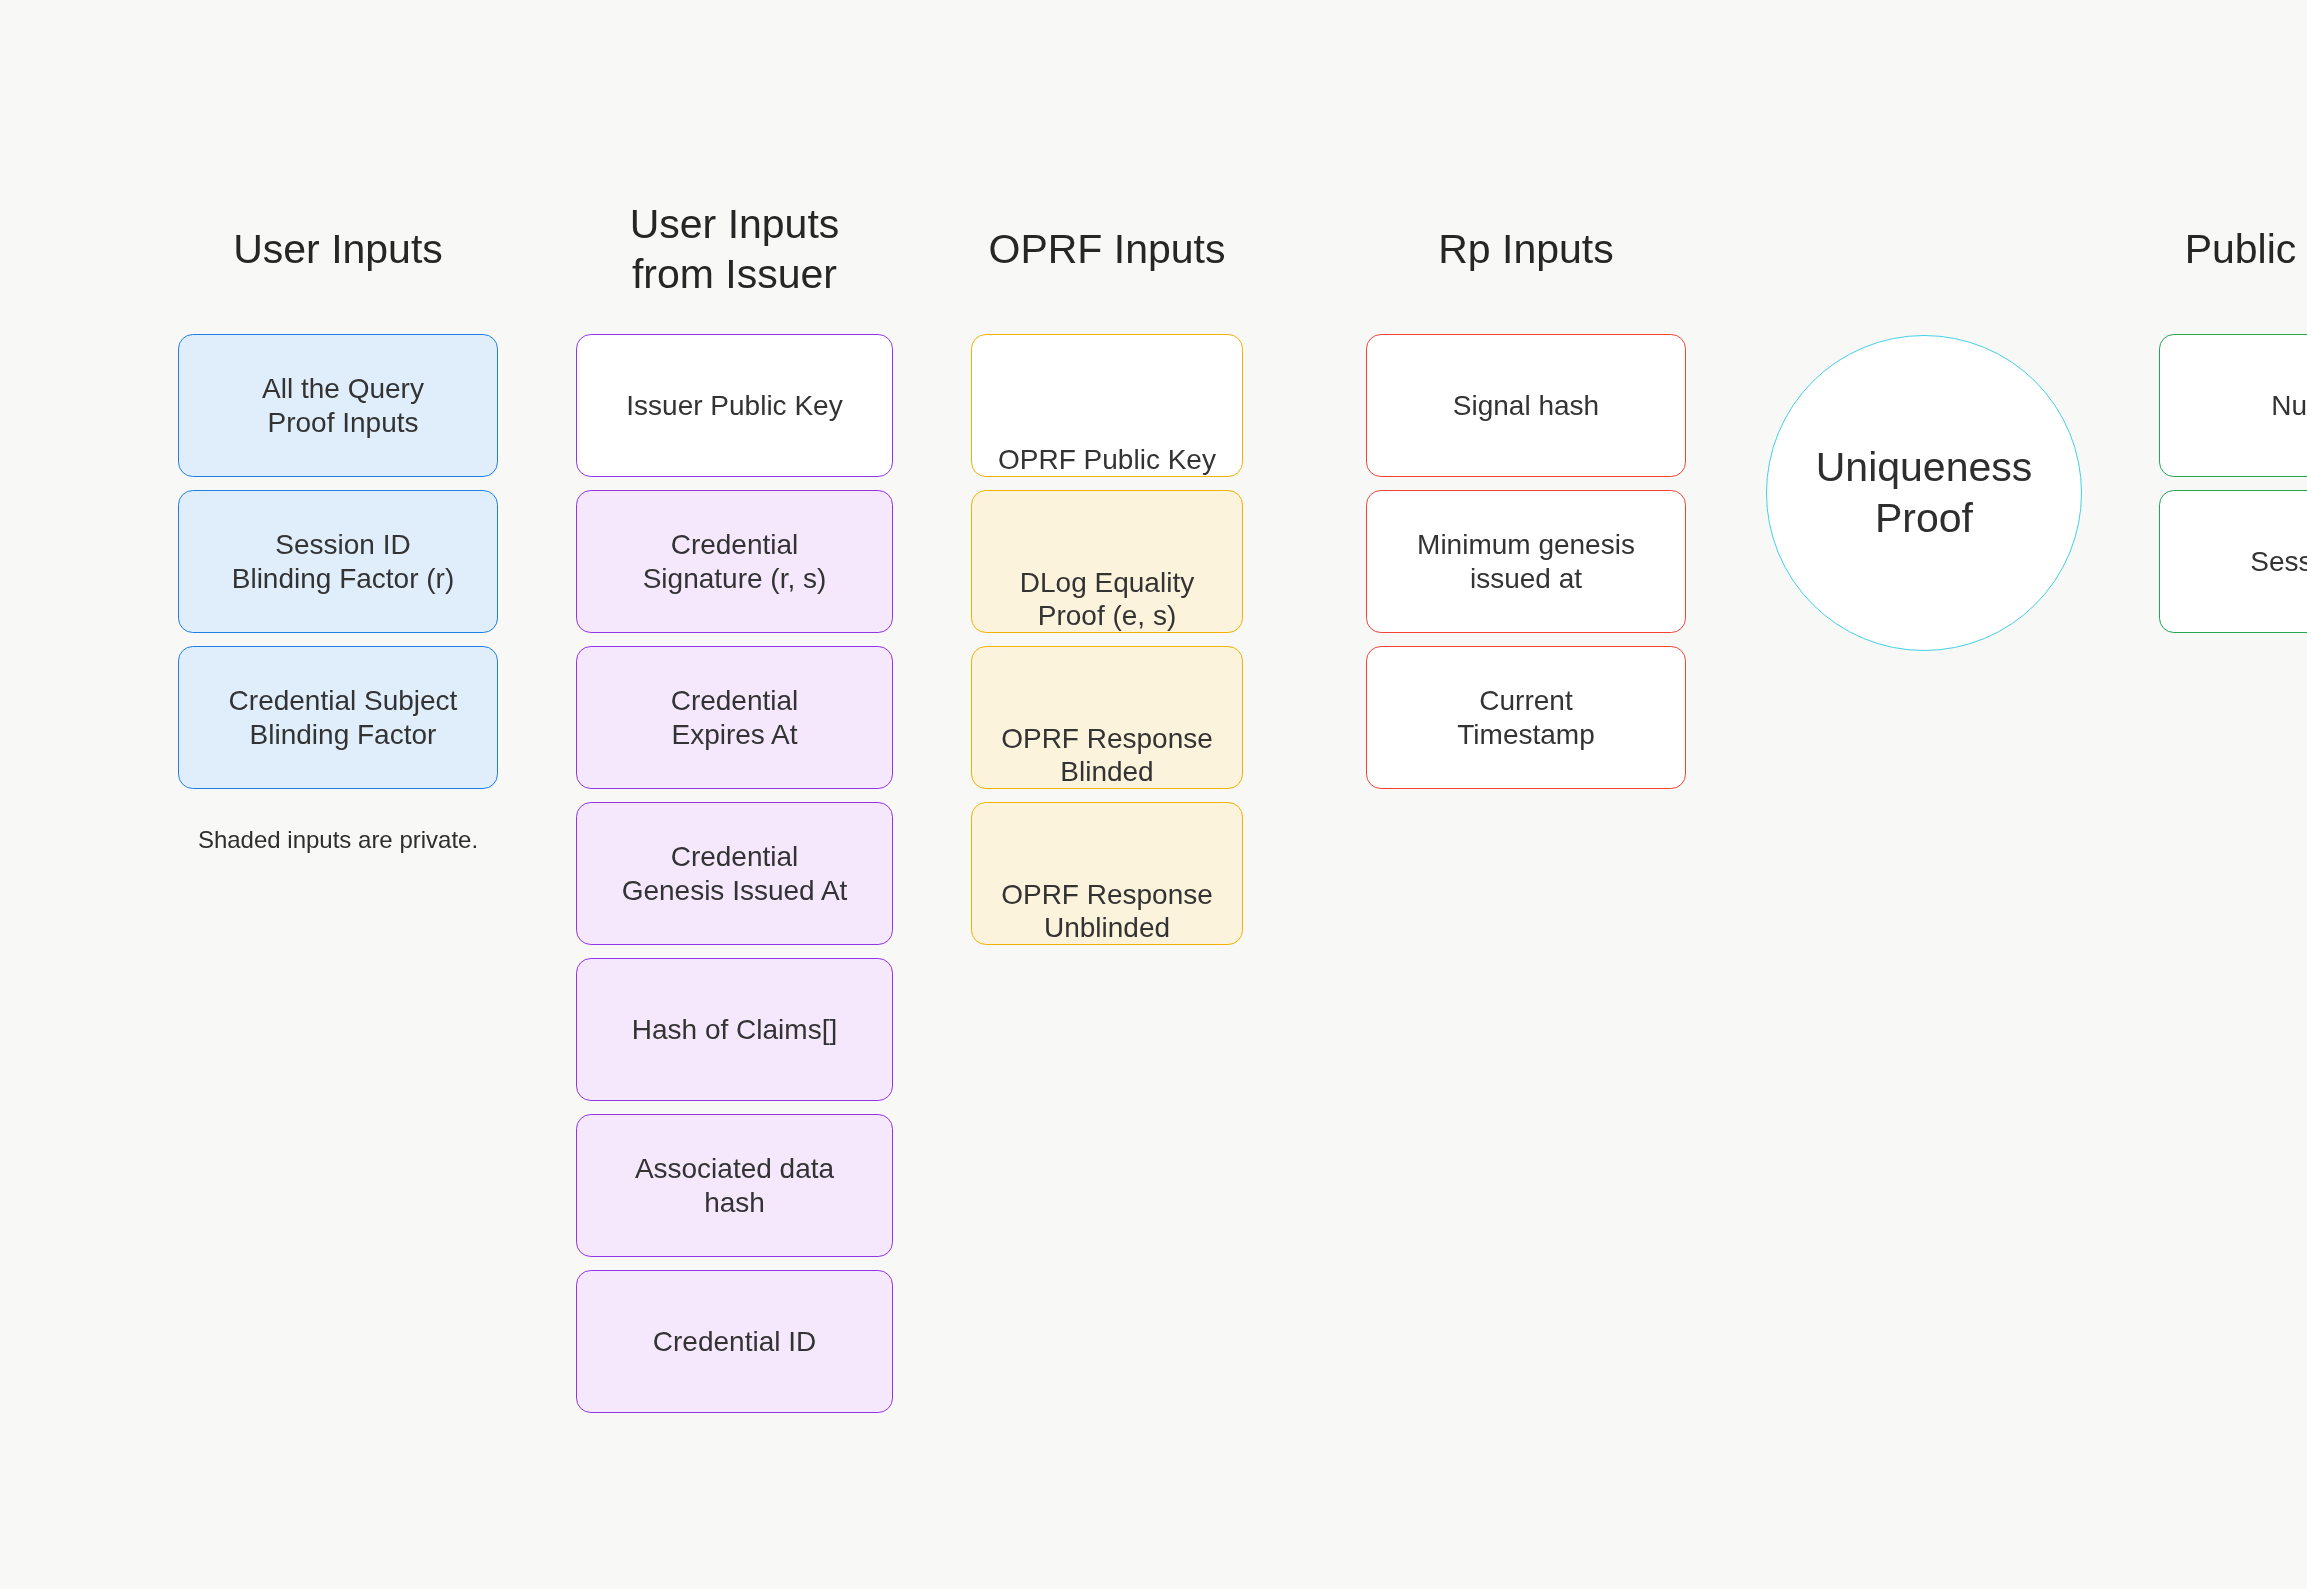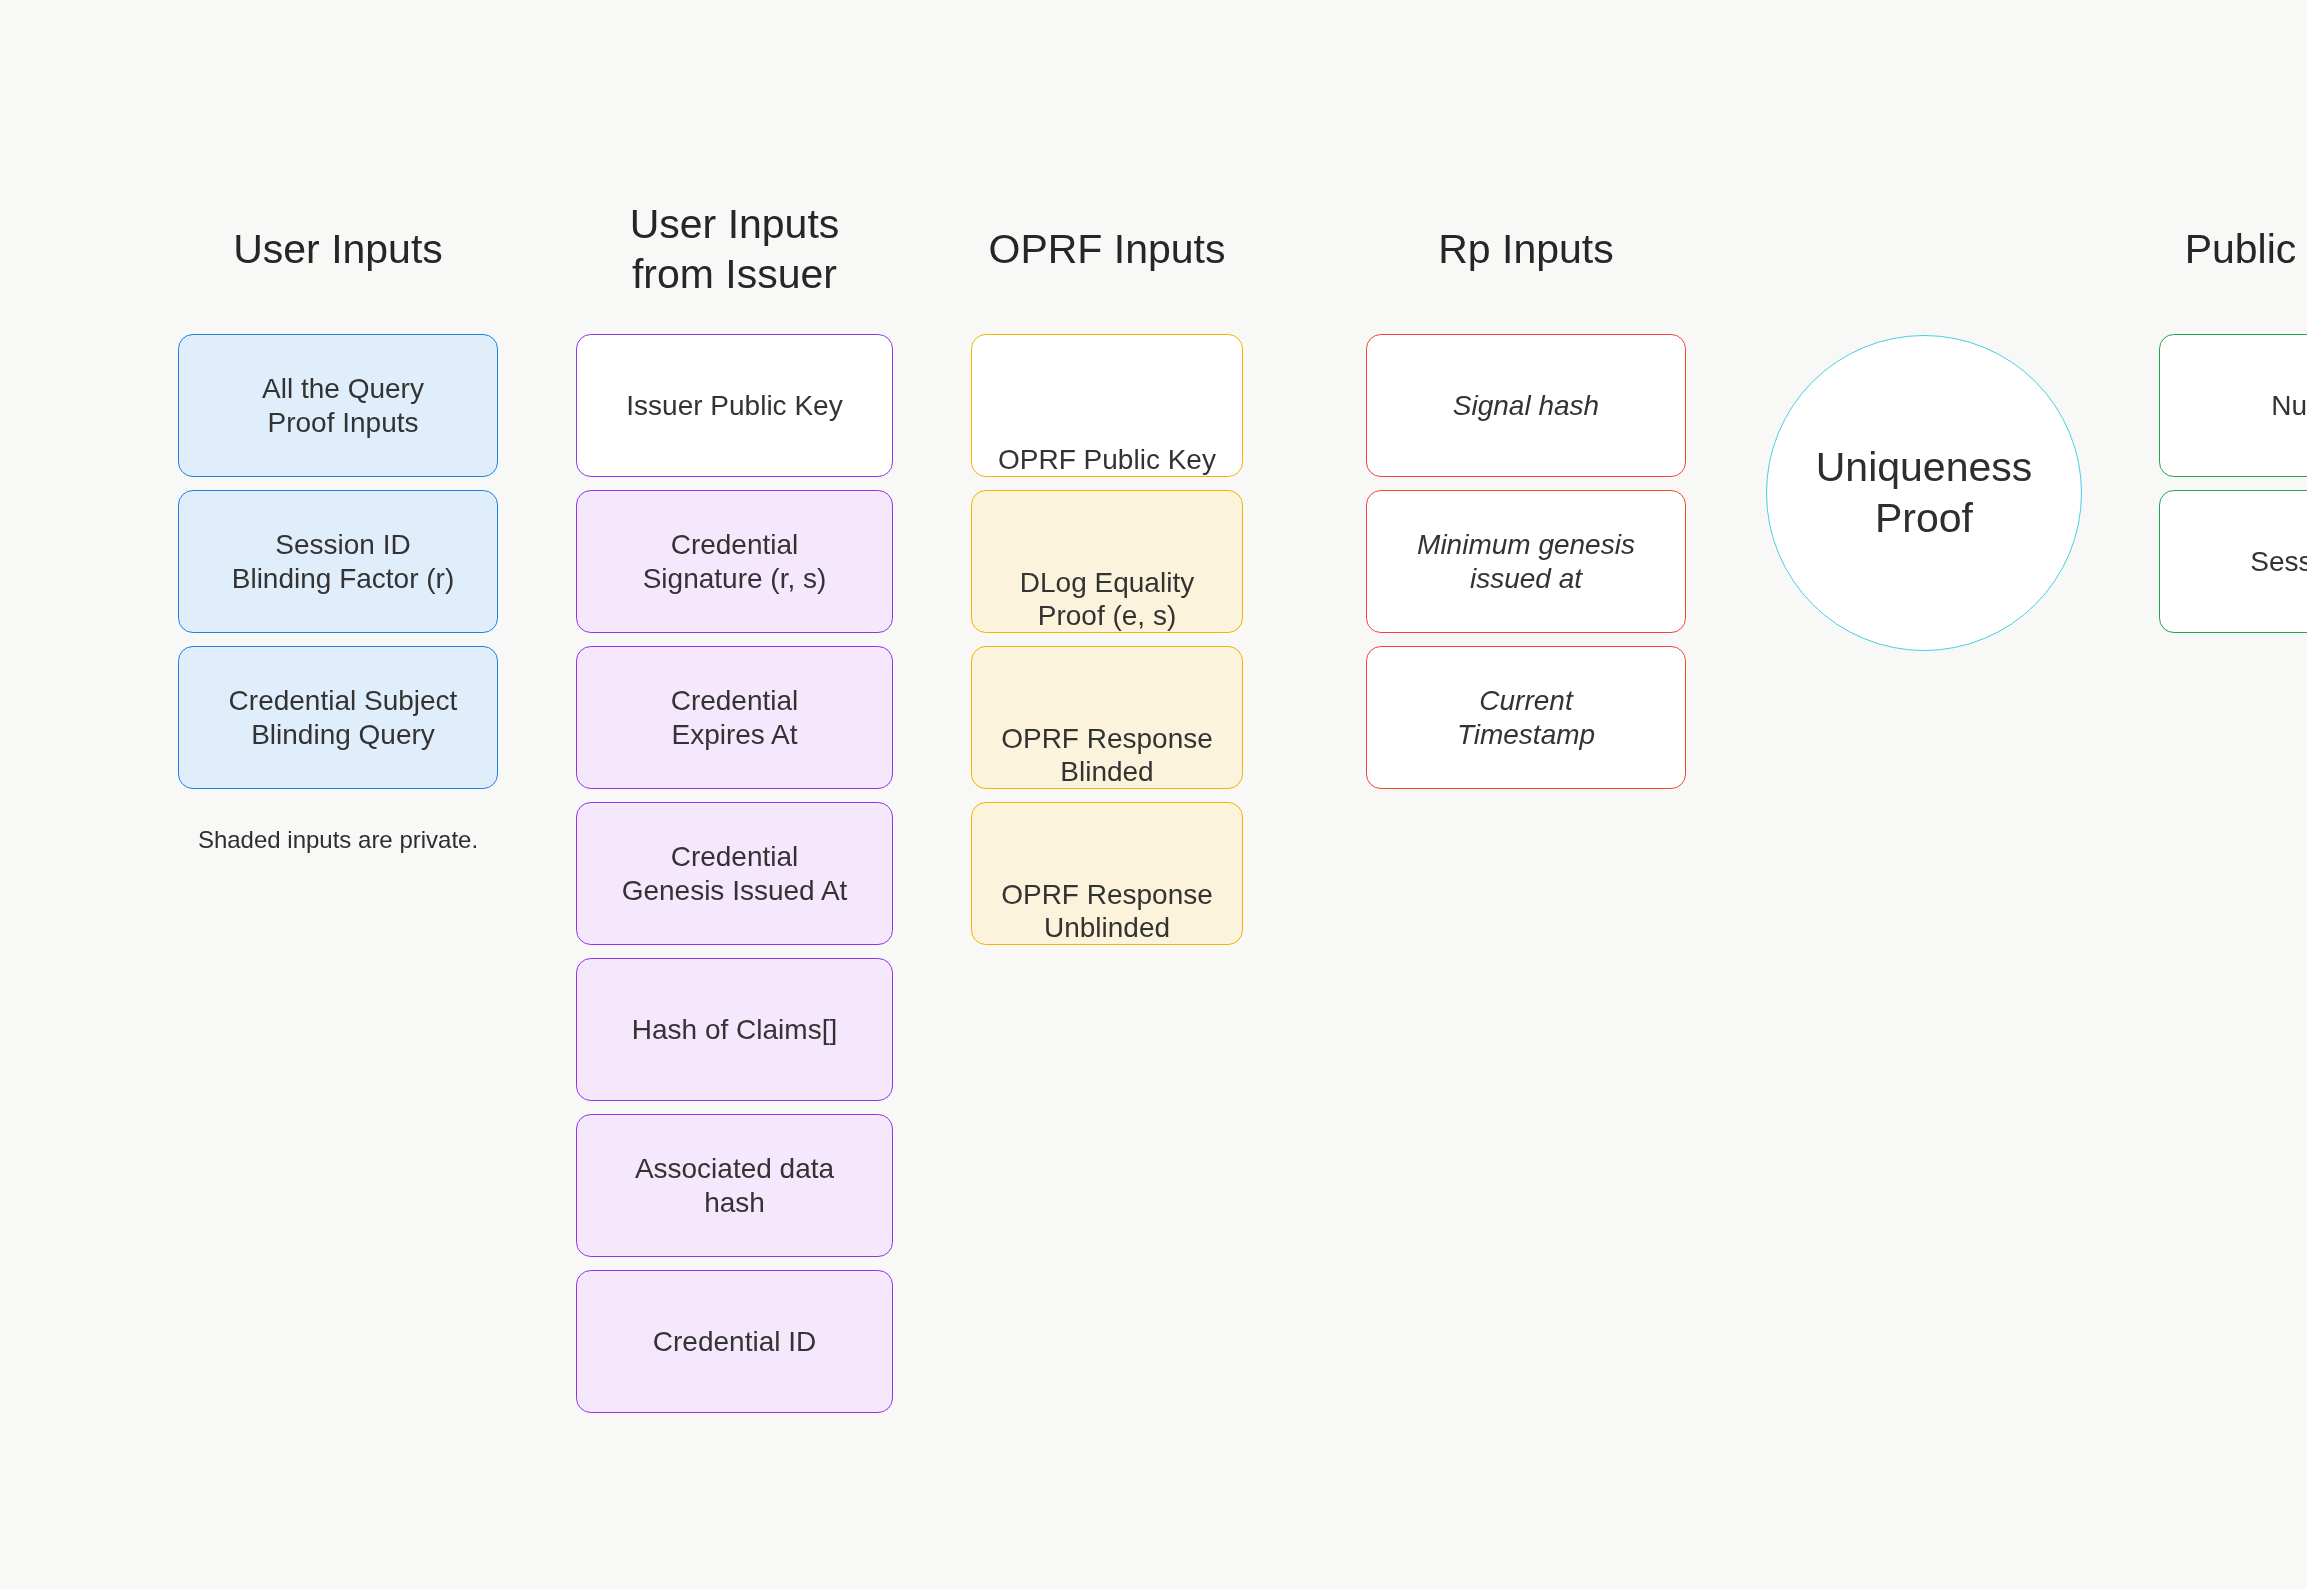--- a/index.html
+++ b/index.html
@@ -29,21 +29,21 @@
     font-size: 28px; line-height: 1.18; color: #333333;
     white-space: pre-line;
   }
 
   .blue   { border: 1.8px solid #1E7FE8; }
   .blue.shaded   { background: #E0EEFB; padding-left: 24px; }
   .purple { border: 1.8px solid #9333EA; }
   .purple.shaded { background: #F5E8FD; }
   .yellow { border: 1.8px solid #F2B200; align-items: flex-end; }
   .yellow.shaded { background: #FCF3DC; }
-  .red    { border: 1.8px solid #F44336; font-style: italic; }
+  .red    { border: 1.8px solid #F44336; }
   .green  { border: 1.8px solid #23A551; }
 
   .note {
     margin: 37px 0 16px; text-align: center;
     font-size: 24px; color: #2E2E2E;
   }
 
   .circle {
     position: absolute; left: 1766px; top: 335px;
     width: 316px; height: 316px; box-sizing: border-box;
@@ -65,21 +65,21 @@
       <div class="box blue shaded">
         <span class="box-label">All the Query
 Proof Inputs</span>
       </div>
       <div class="box blue shaded">
         <span class="box-label">Session ID
 Blinding Factor (r)</span>
       </div>
       <div class="box blue shaded">
         <span class="box-label">Credential Subject
-Blinding Query</span>
+Blinding Factor</span>
       </div>
     </div>
     <p class="note">Shaded inputs are private.</p>
   </section>
 
   <section class="col" style="left:576px; width:317px;">
     <h2 class="col-title">User Inputs
 from Issuer</h2>
     <div class="stack">
       <div class="box purple">

